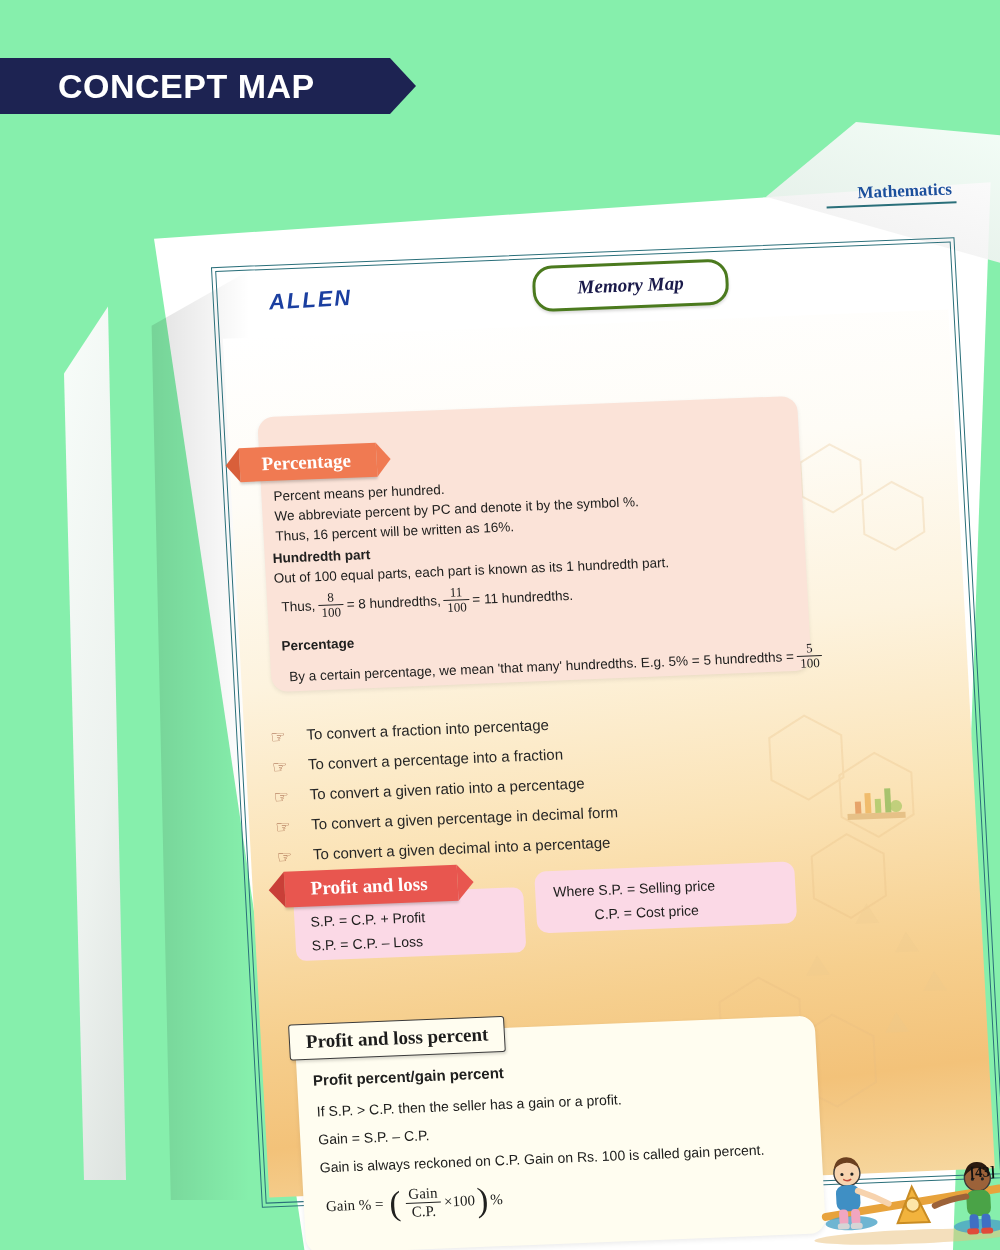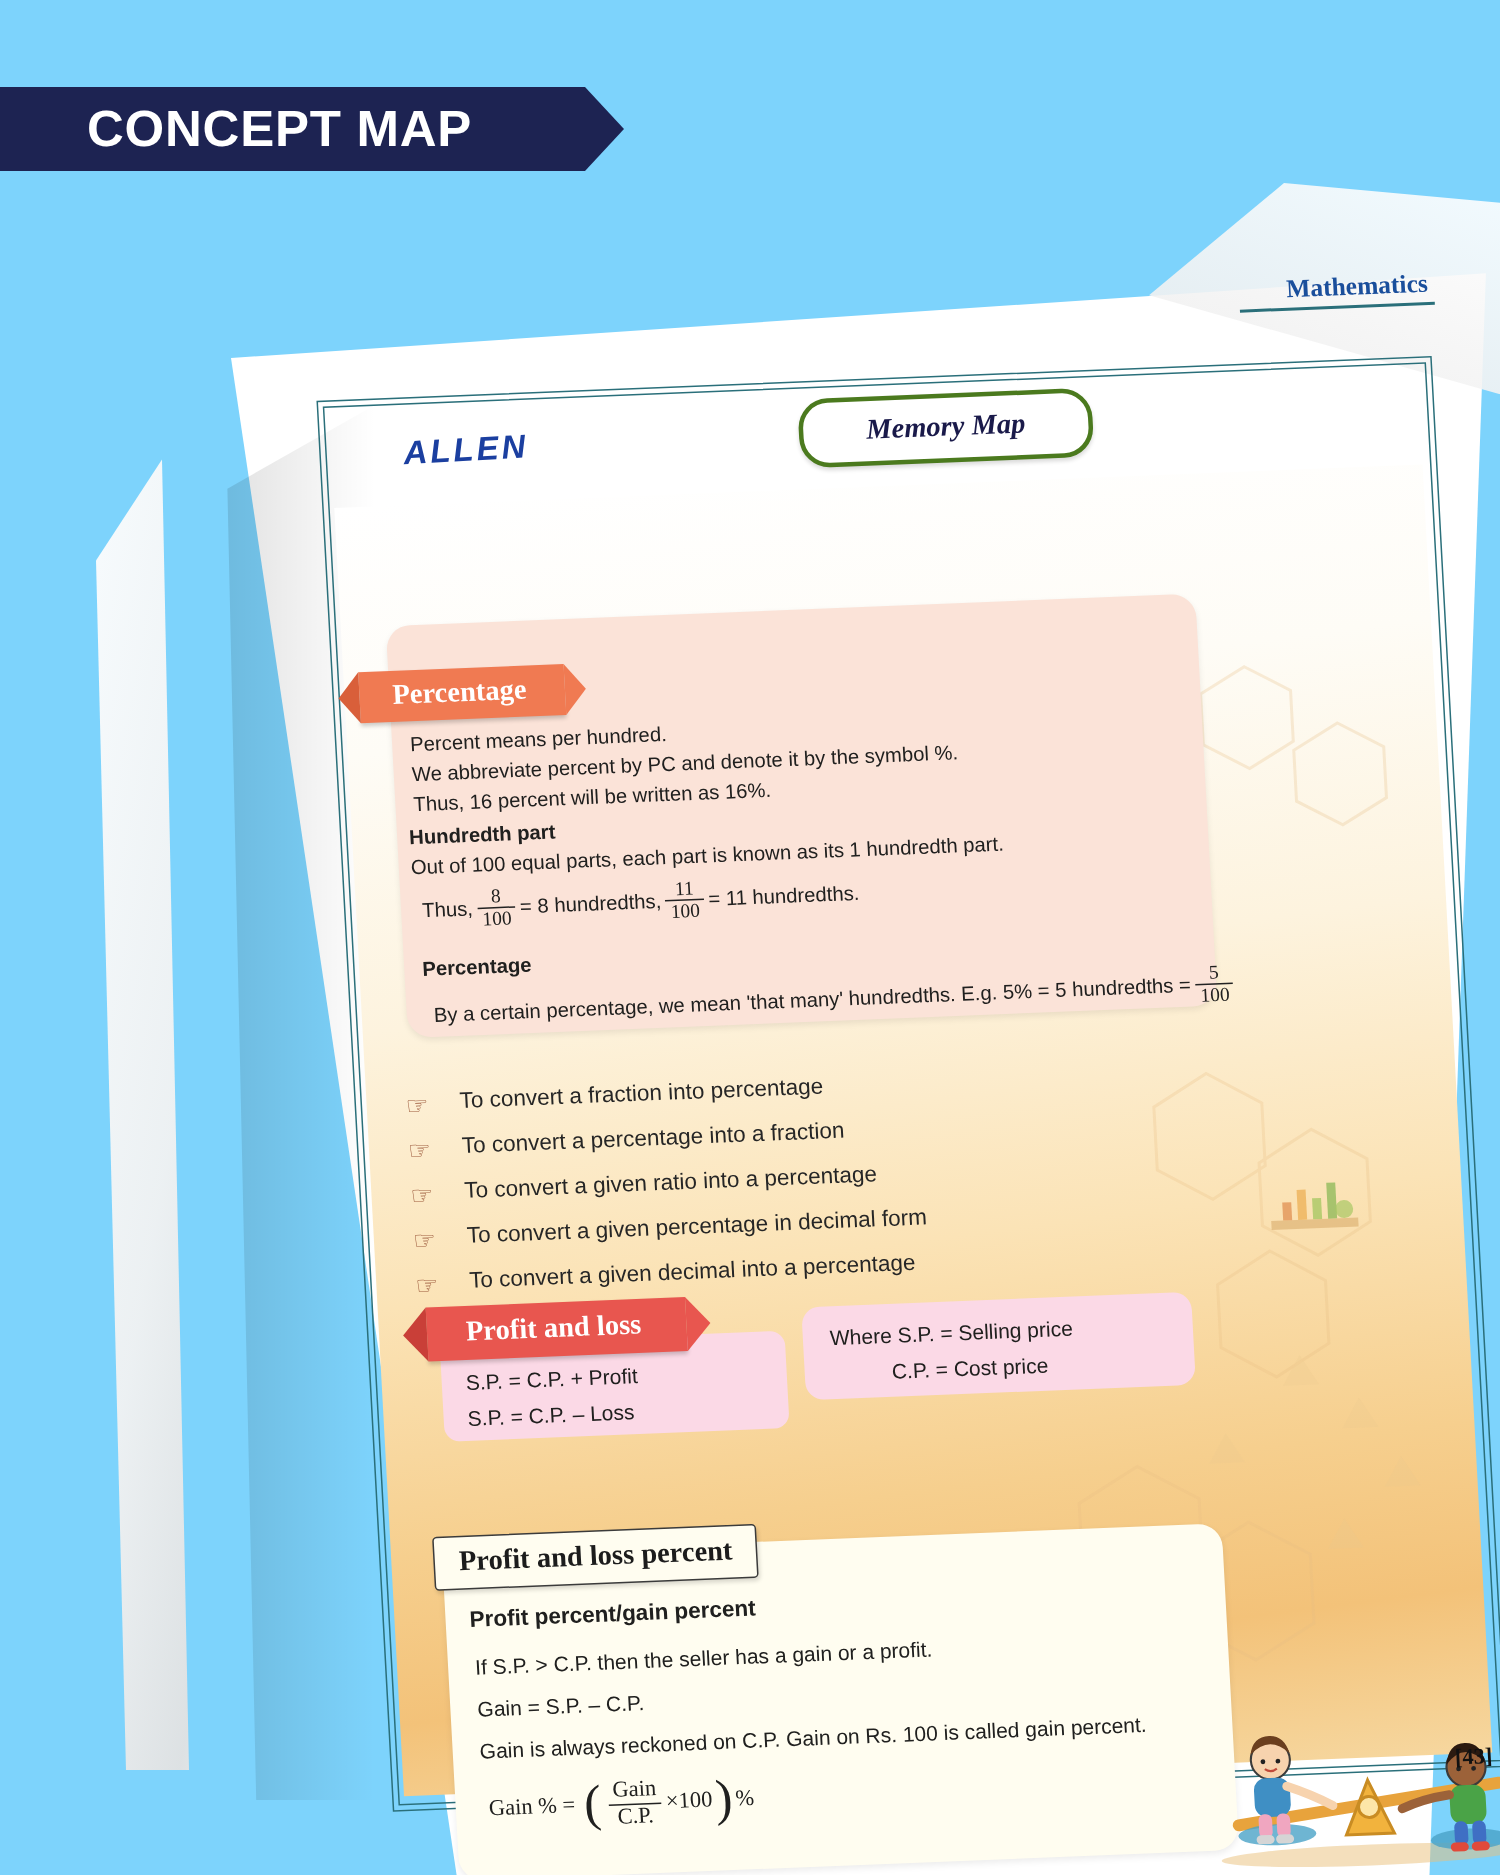--- a/index.html
+++ b/index.html
@@ -5,21 +5,21 @@
   html, body {
     margin: 0; padding: 0;
     width: 1000px; height: 1250px;
     background: #ffffff;
     font-family: "Liberation Sans", sans-serif;
     overflow: hidden;
   }
   #root {
     position: relative;
     width: 1000px; height: 1250px;
-    background: #7dd3fc;
+    background: #86efac;
   }
 
   
   .banner {
     position: absolute;
     left: 0; top: 58px;
     width: 390px; height: 56px;
     background: #1d2352;
     color: #fff;
     display: flex;

